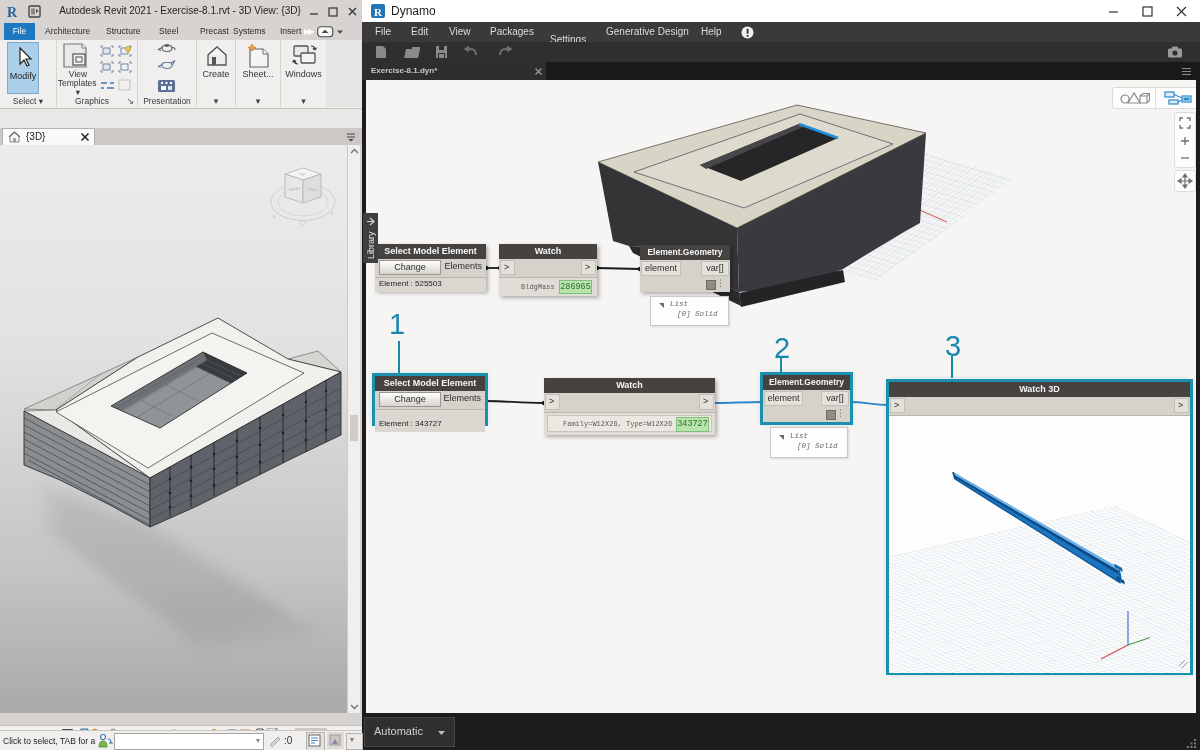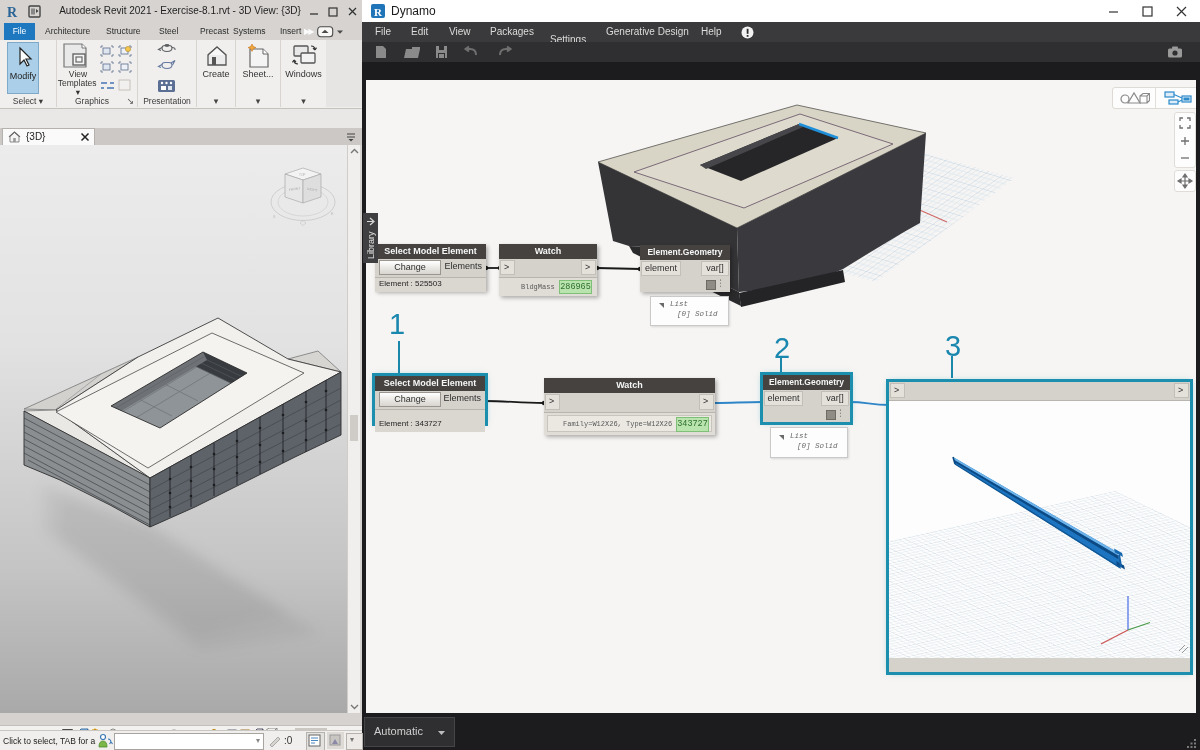--- a/index.html
+++ b/index.html
@@ -86,20 +86,31 @@
           <path d="M102 10 Q102 4 96 4 L92 4 M95 1.5 L91.5 4 L95 6.5"></path>
           <path d="M126 10 Q126 4 132 4 L136 4 M133 1.5 L136.5 4 L133 6.5"></path>
         </g>
       </svg>
       <svg class="abs" style="left:806px;top:4px" width="16" height="12" viewBox="0 0 16 12">
         <rect x="1" y="2.5" width="14" height="9" rx="1.5" fill="#9a9a9a"></rect>
         <rect x="5" y="0.5" width="6" height="3" rx="1" fill="#9a9a9a"></rect>
         <circle cx="8" cy="7" r="2.6" fill="#2f2f31"></circle>
       </svg>
     </div>
+    <div class="dtabs">
+      <div class="abs" style="left:1px;top:0;width:184px;height:18px;background:#2e2e30;">
+        <span class="abs" style="left:9px;top:4px;font-size:8px;color:#c8c8c8;font-weight:bold;">Exercise-8.1.dyn*</span>
+        <svg class="abs" style="left:172px;top:5px" width="9" height="9" viewBox="0 0 9 9">
+            <path d="M1.5 1.5 L7.5 7.5 M7.5 1.5 L1.5 7.5" stroke="#9a9a9a" stroke-width="1.3"></path>
+          </svg>
+      </div>
+      <svg class="abs" style="left:820px;top:5px" width="11" height="9" viewBox="0 0 11 9">
+          <path d="M1 1.5 H10 M1 4.5 H10 M1 7.5 H10" stroke="#8a8a8a" stroke-width="1.2"></path>
+        </svg>
+    </div>
     <div class="dcanvas" id="dcv">
       <svg class="abs" style="left:0;top:0" width="830" height="633" viewBox="0 0 830 633">
         <defs>
           <pattern id="g1" width="21" height="21" patternUnits="userSpaceOnUse" patternTransform="matrix(0.643,0.196,-0.793,0.561,539,68)">
             <path d="M0 7 H21 M0 14 H21 M7 0 V21 M14 0 V21" stroke="#d4e1ee" stroke-width="0.8" fill="none"></path>
             <path d="M0 0 H21 M0 0 V21" stroke="#a9c3da" stroke-width="0.9" fill="none"></path>
           </pattern>
         </defs>
 
         <polygon points="399,172 539,68 649,98 509,202" fill="url(#g1)"></polygon>
@@ -243,20 +254,21 @@
           <div class="abs" style="right:5px;top:1px;font-size:9px;color:#6e6a64;">⋮</div>
         </div>
       </div>
       <div class="tip" style="left:404px;top:347px;width:76px;height:29px;">
         <div class="abs" style="left:8px;top:7px;width:0;height:0;border-left:5px solid transparent;border-top:5px solid #6a6a6a;"></div>
         <span class="abs" style="left:19px;top:4px;">List</span>
         <span class="abs" style="left:26px;top:14px;">[0] Solid</span>
       </div>
 
       <div class="node sel" style="left:523px;top:302px;width:301px;height:290px;">
+        <div class="ntitle">Watch 3D</div>
         <div class="nports" style="height:18px;">
           <div class="chip" style="left:1px;top:1px;width:10px;height:13px;padding-left:3px;">&gt;</div>
           <div class="chip" style="right:1px;top:1px;width:10px;height:13px;padding-left:3px;">&gt;</div>
         </div>
         <div style="position:relative;height:257px;background:#fdfdfd;border-top:1px solid #b8b4ae;">
           <svg width="301" height="257" viewBox="0 0 301 257">
             <defs>
               <pattern id="g2" width="24" height="24" patternUnits="userSpaceOnUse" patternTransform="matrix(0.633,0.308,-0.975,0.219,226,90)">
                 <path d="M0 6 H24 M0 12 H24 M0 18 H24 M6 0 V24 M12 0 V24 M18 0 V24" stroke="#dde6ec" stroke-width="0.8" fill="none"></path>
                 <path d="M0 0 H24 M0 0 V24" stroke="#b5c6d2" stroke-width="0.9" fill="none"></path>

